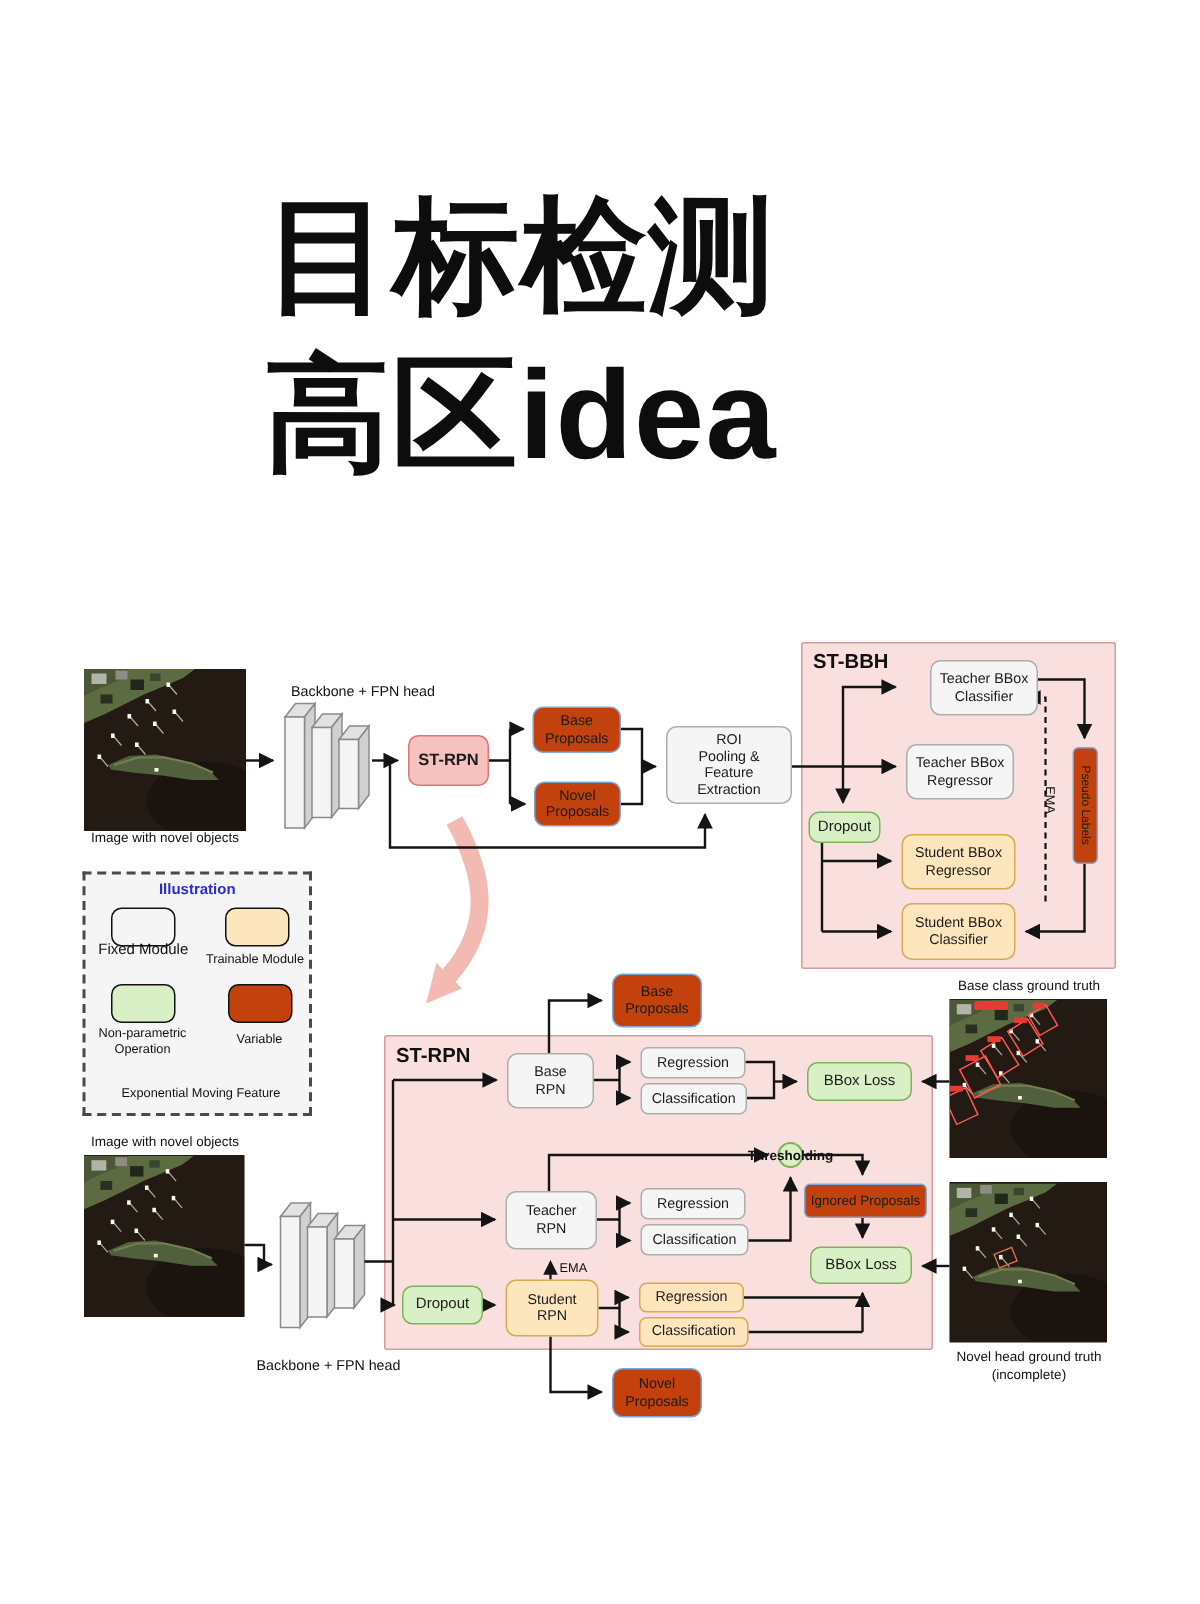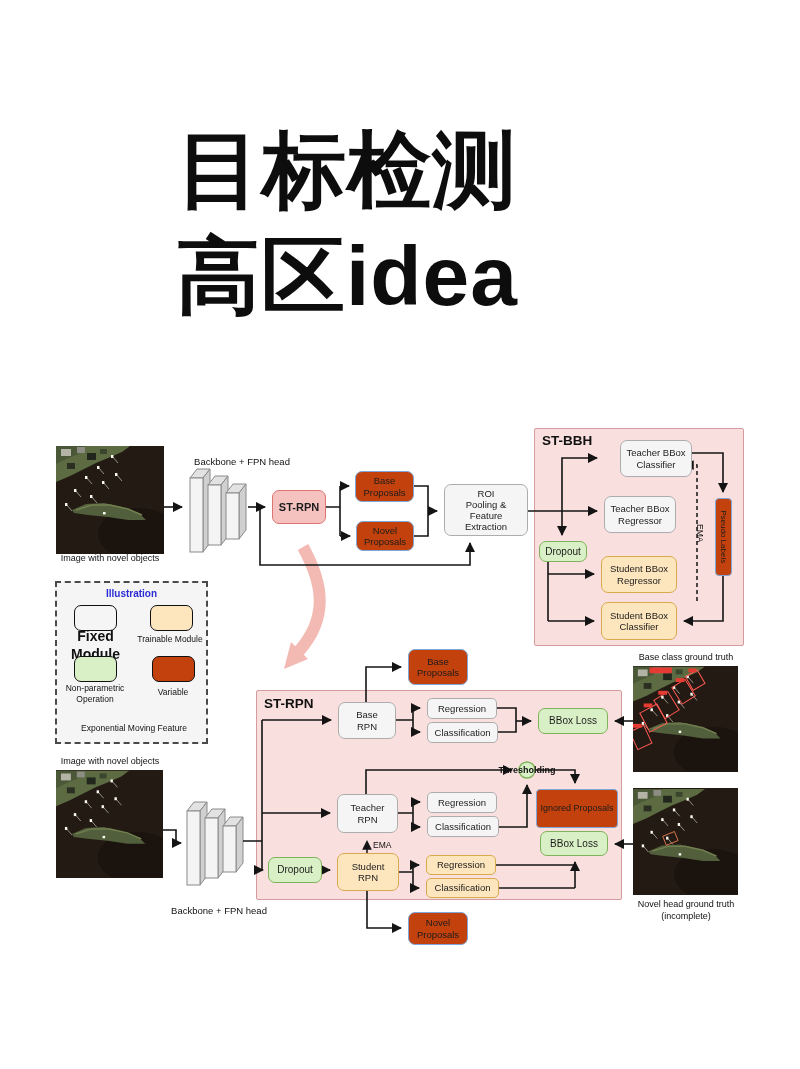--- a/index.html
+++ b/index.html
@@ -187,40 +187,40 @@
   <div class="node orange" style="left:601px;top:602px;width:76px;height:38px;">Student BBox Classifier</div>
   <div class="node blue" style="left:715px;top:498px;width:17px;height:78px;border-radius:4px;">
     <span class="vert" style="font-size:8px;">Pseudo Labels</span>
   </div>
   <div class="lbl vert" style="left:690px;top:528px;width:20px;font-size:8.5px;">EMA</div>
 
   <div class="legend">
     <div class="legend-title">Illustration</div>
     <div class="swatch gray" style="left:17px;top:22px;"></div>
     <div class="swatch orange" style="left:93px;top:22px;"></div>
-    <div class="lbl" style="left:2px;top:45px;width:73px;font-size:14px;font-weight:bold;">Fixed Module</div>
+    <div class="lbl" style="left:2px;top:45px;width:73px;font-size:10px;">Fixed Module</div>
     <div class="lbl" style="left:73px;top:51px;width:80px;font-size:8.5px;">Trainable Module</div>
     <div class="swatch green" style="left:17px;top:73px;"></div>
     <div class="swatch blue" style="left:95px;top:73px;"></div>
     <div class="lbl" style="left:0px;top:100px;width:76px;font-size:8.5px;">Non-parametric Operation</div>
     <div class="lbl" style="left:81px;top:104px;width:70px;font-size:8.5px;">Variable</div>
     <div class="lbl" style="left:3px;top:140px;width:148px;font-size:8.5px;">Exponential Moving Feature</div>
   </div>
 
   <div class="node blue" style="left:408px;top:649px;width:60px;height:36px;">Base Proposals</div>
   <div class="node gray" style="left:338px;top:702px;width:58px;height:37px;padding:1px 13px;">Base RPN</div>
   <div class="node gray" style="left:427px;top:698px;width:70px;height:21px;border-radius:5px;">Regression</div>
   <div class="node gray" style="left:427px;top:722px;width:71px;height:21px;border-radius:5px;">Classification</div>
   <div class="node green" style="left:538px;top:708px;width:70px;height:26px;font-size:10px;">BBox Loss</div>
 
   <div class="lbl" style="left:477px;top:748px;width:100px;font-weight:600;margin-top:17px;">Thresholding</div>
   <div class="node gray" style="left:337px;top:794px;width:61px;height:39px;padding:1px 10px;">Teacher RPN</div>
   <div class="node gray" style="left:427px;top:792px;width:70px;height:21px;border-radius:5px;">Regression</div>
   <div class="node gray" style="left:427px;top:816px;width:72px;height:21px;border-radius:5px;">Classification</div>
-  <div class="node blue" style="left:536px;top:789px;width:82px;height:39px;font-size:9px;border-radius:4px;">Ignored Proposals</div>
+  <div class="node blue" style="left:536px;top:789px;width:82px;height:23px;font-size:9px;border-radius:4px;">Ignored Proposals</div>
   <div class="node green" style="left:540px;top:831px;width:68px;height:25px;font-size:10px;">BBox Loss</div>
 
   <div class="lbl" style="left:373px;top:840px;width:30px;font-size:8.5px;text-align:left;">EMA</div>
   <div class="node green" style="left:268px;top:857px;width:54px;height:26px;font-size:10px;">Dropout</div>
   <div class="node orange" style="left:337px;top:853px;width:62px;height:38px;padding:1px 10px;">Student RPN</div>
   <div class="node orange" style="left:426px;top:855px;width:70px;height:20px;border-radius:5px;">Regression</div>
   <div class="node orange" style="left:426px;top:878px;width:73px;height:20px;border-radius:5px;">Classification</div>
   <div class="node blue" style="left:408px;top:912px;width:60px;height:33px;">Novel Proposals</div>
 
   <div class="lbl" style="left:40px;top:756px;width:140px;">Image with novel objects</div>

